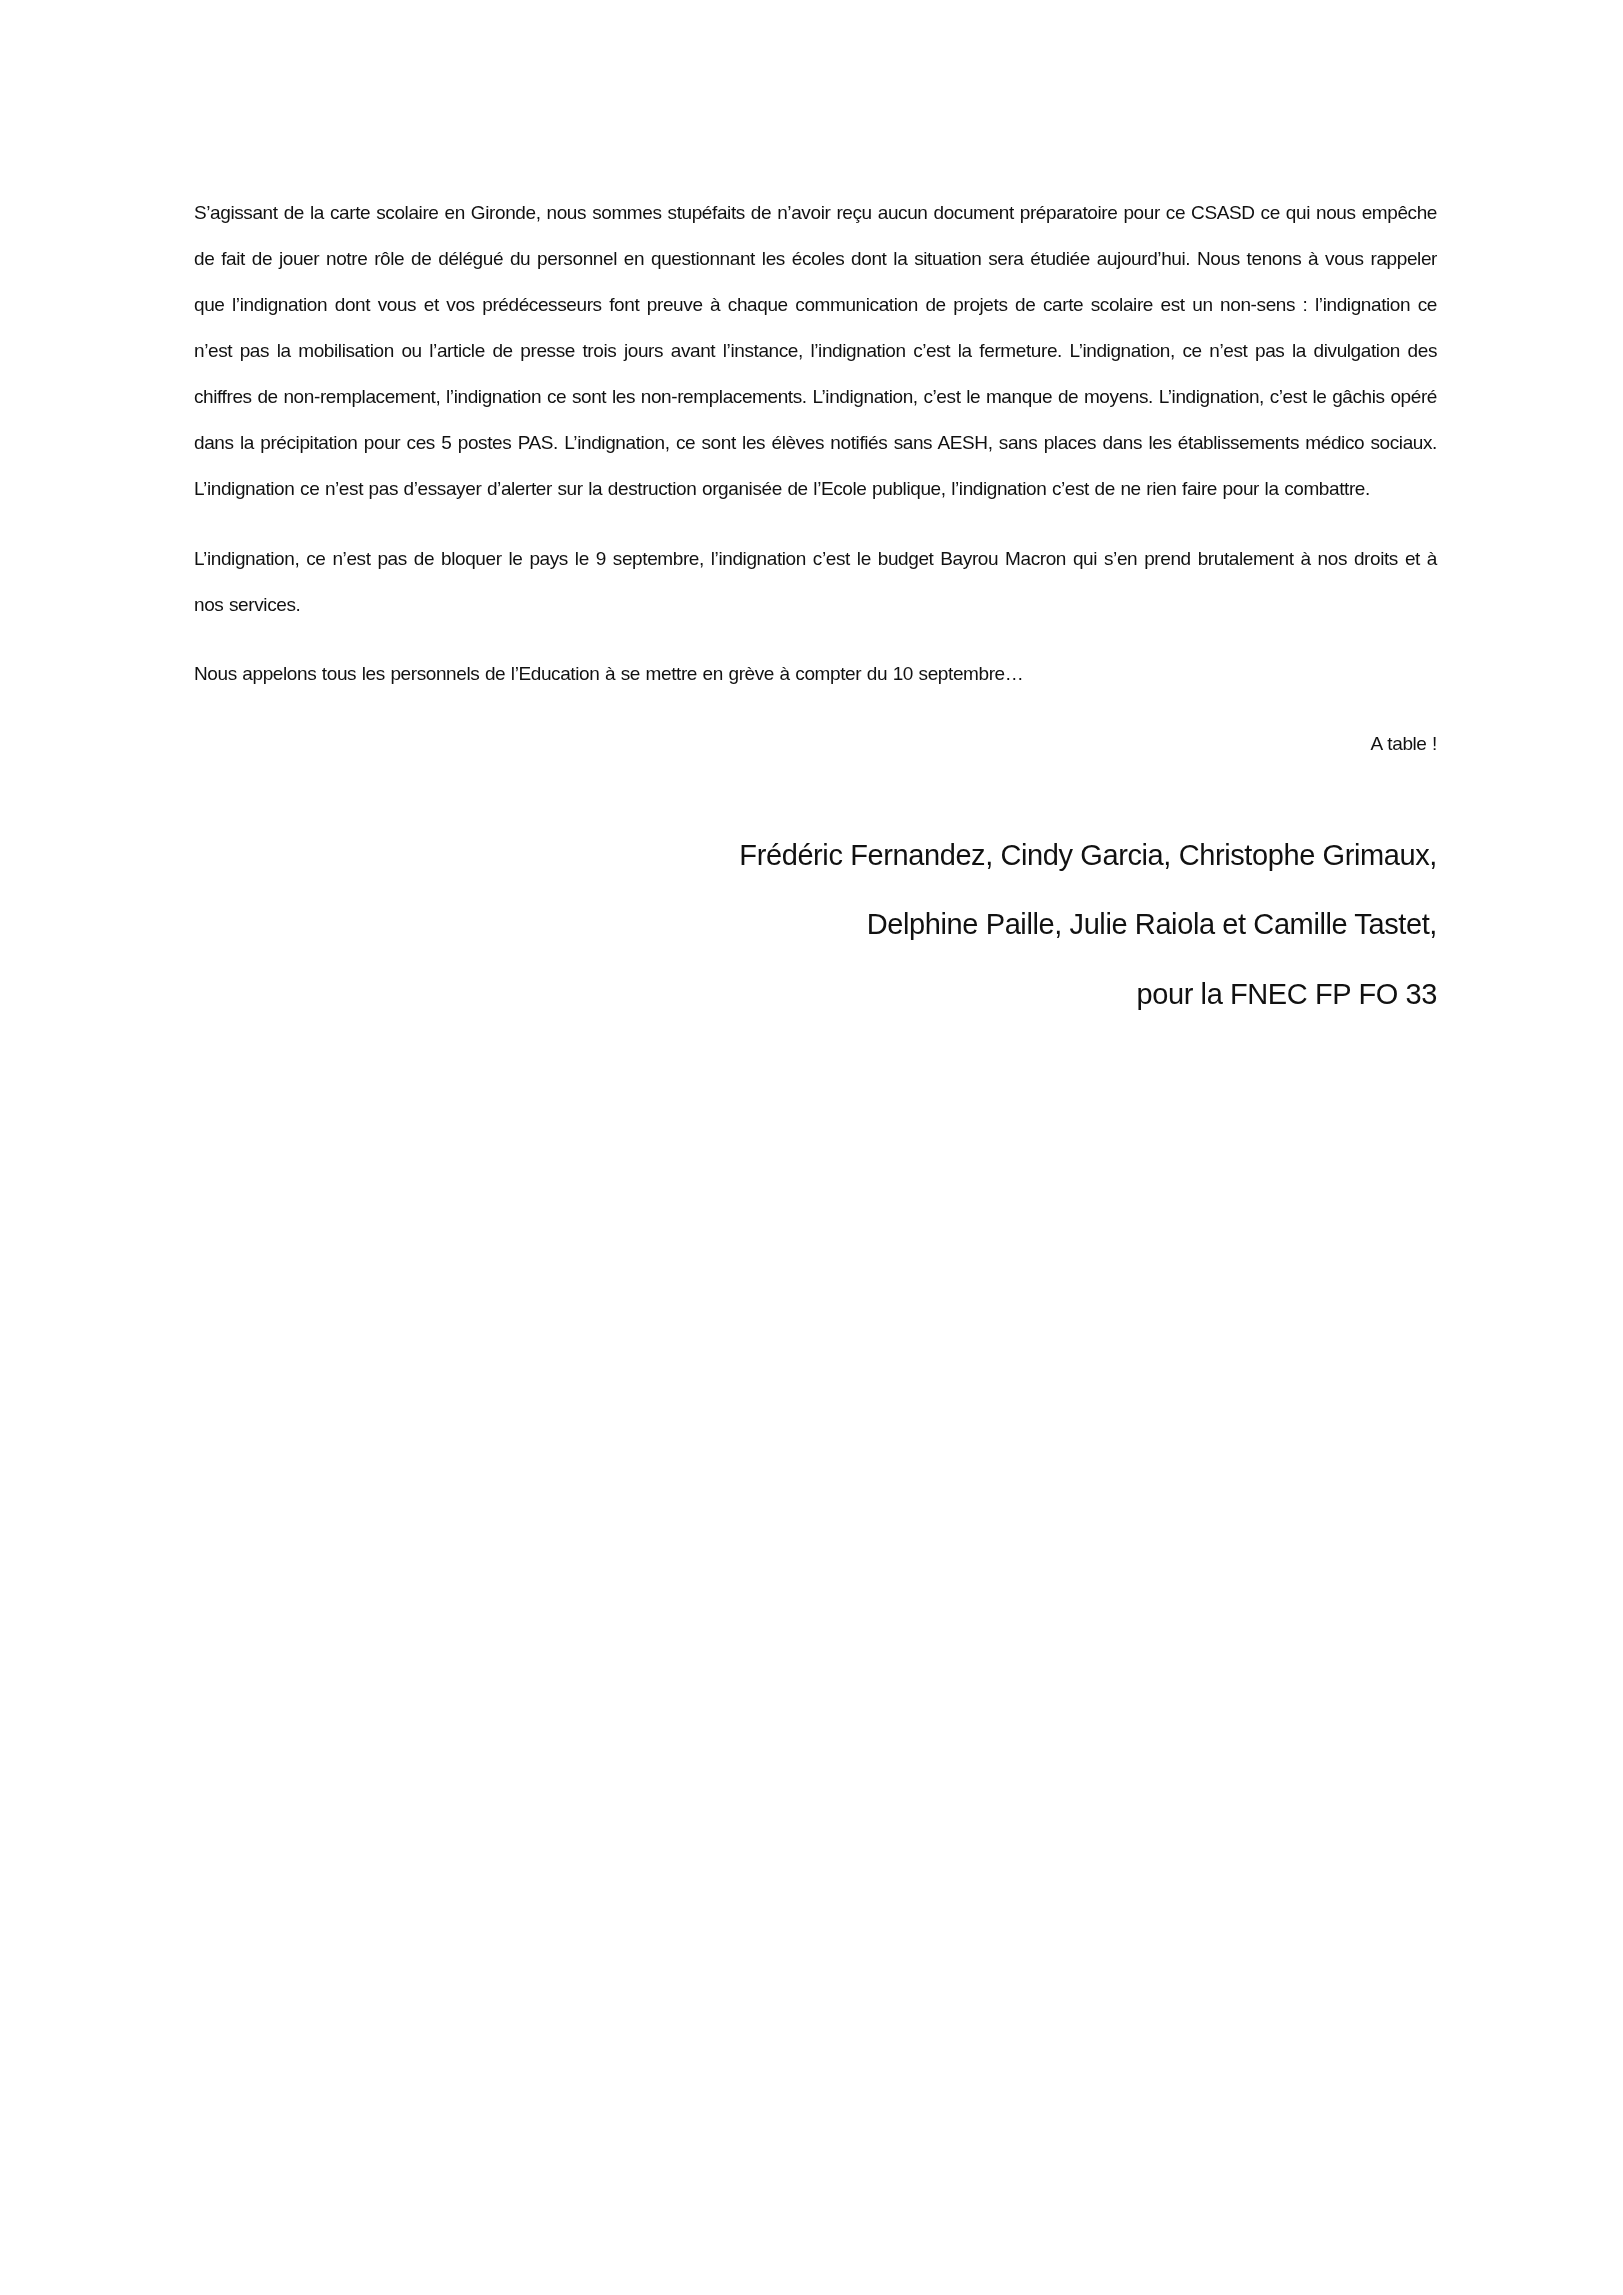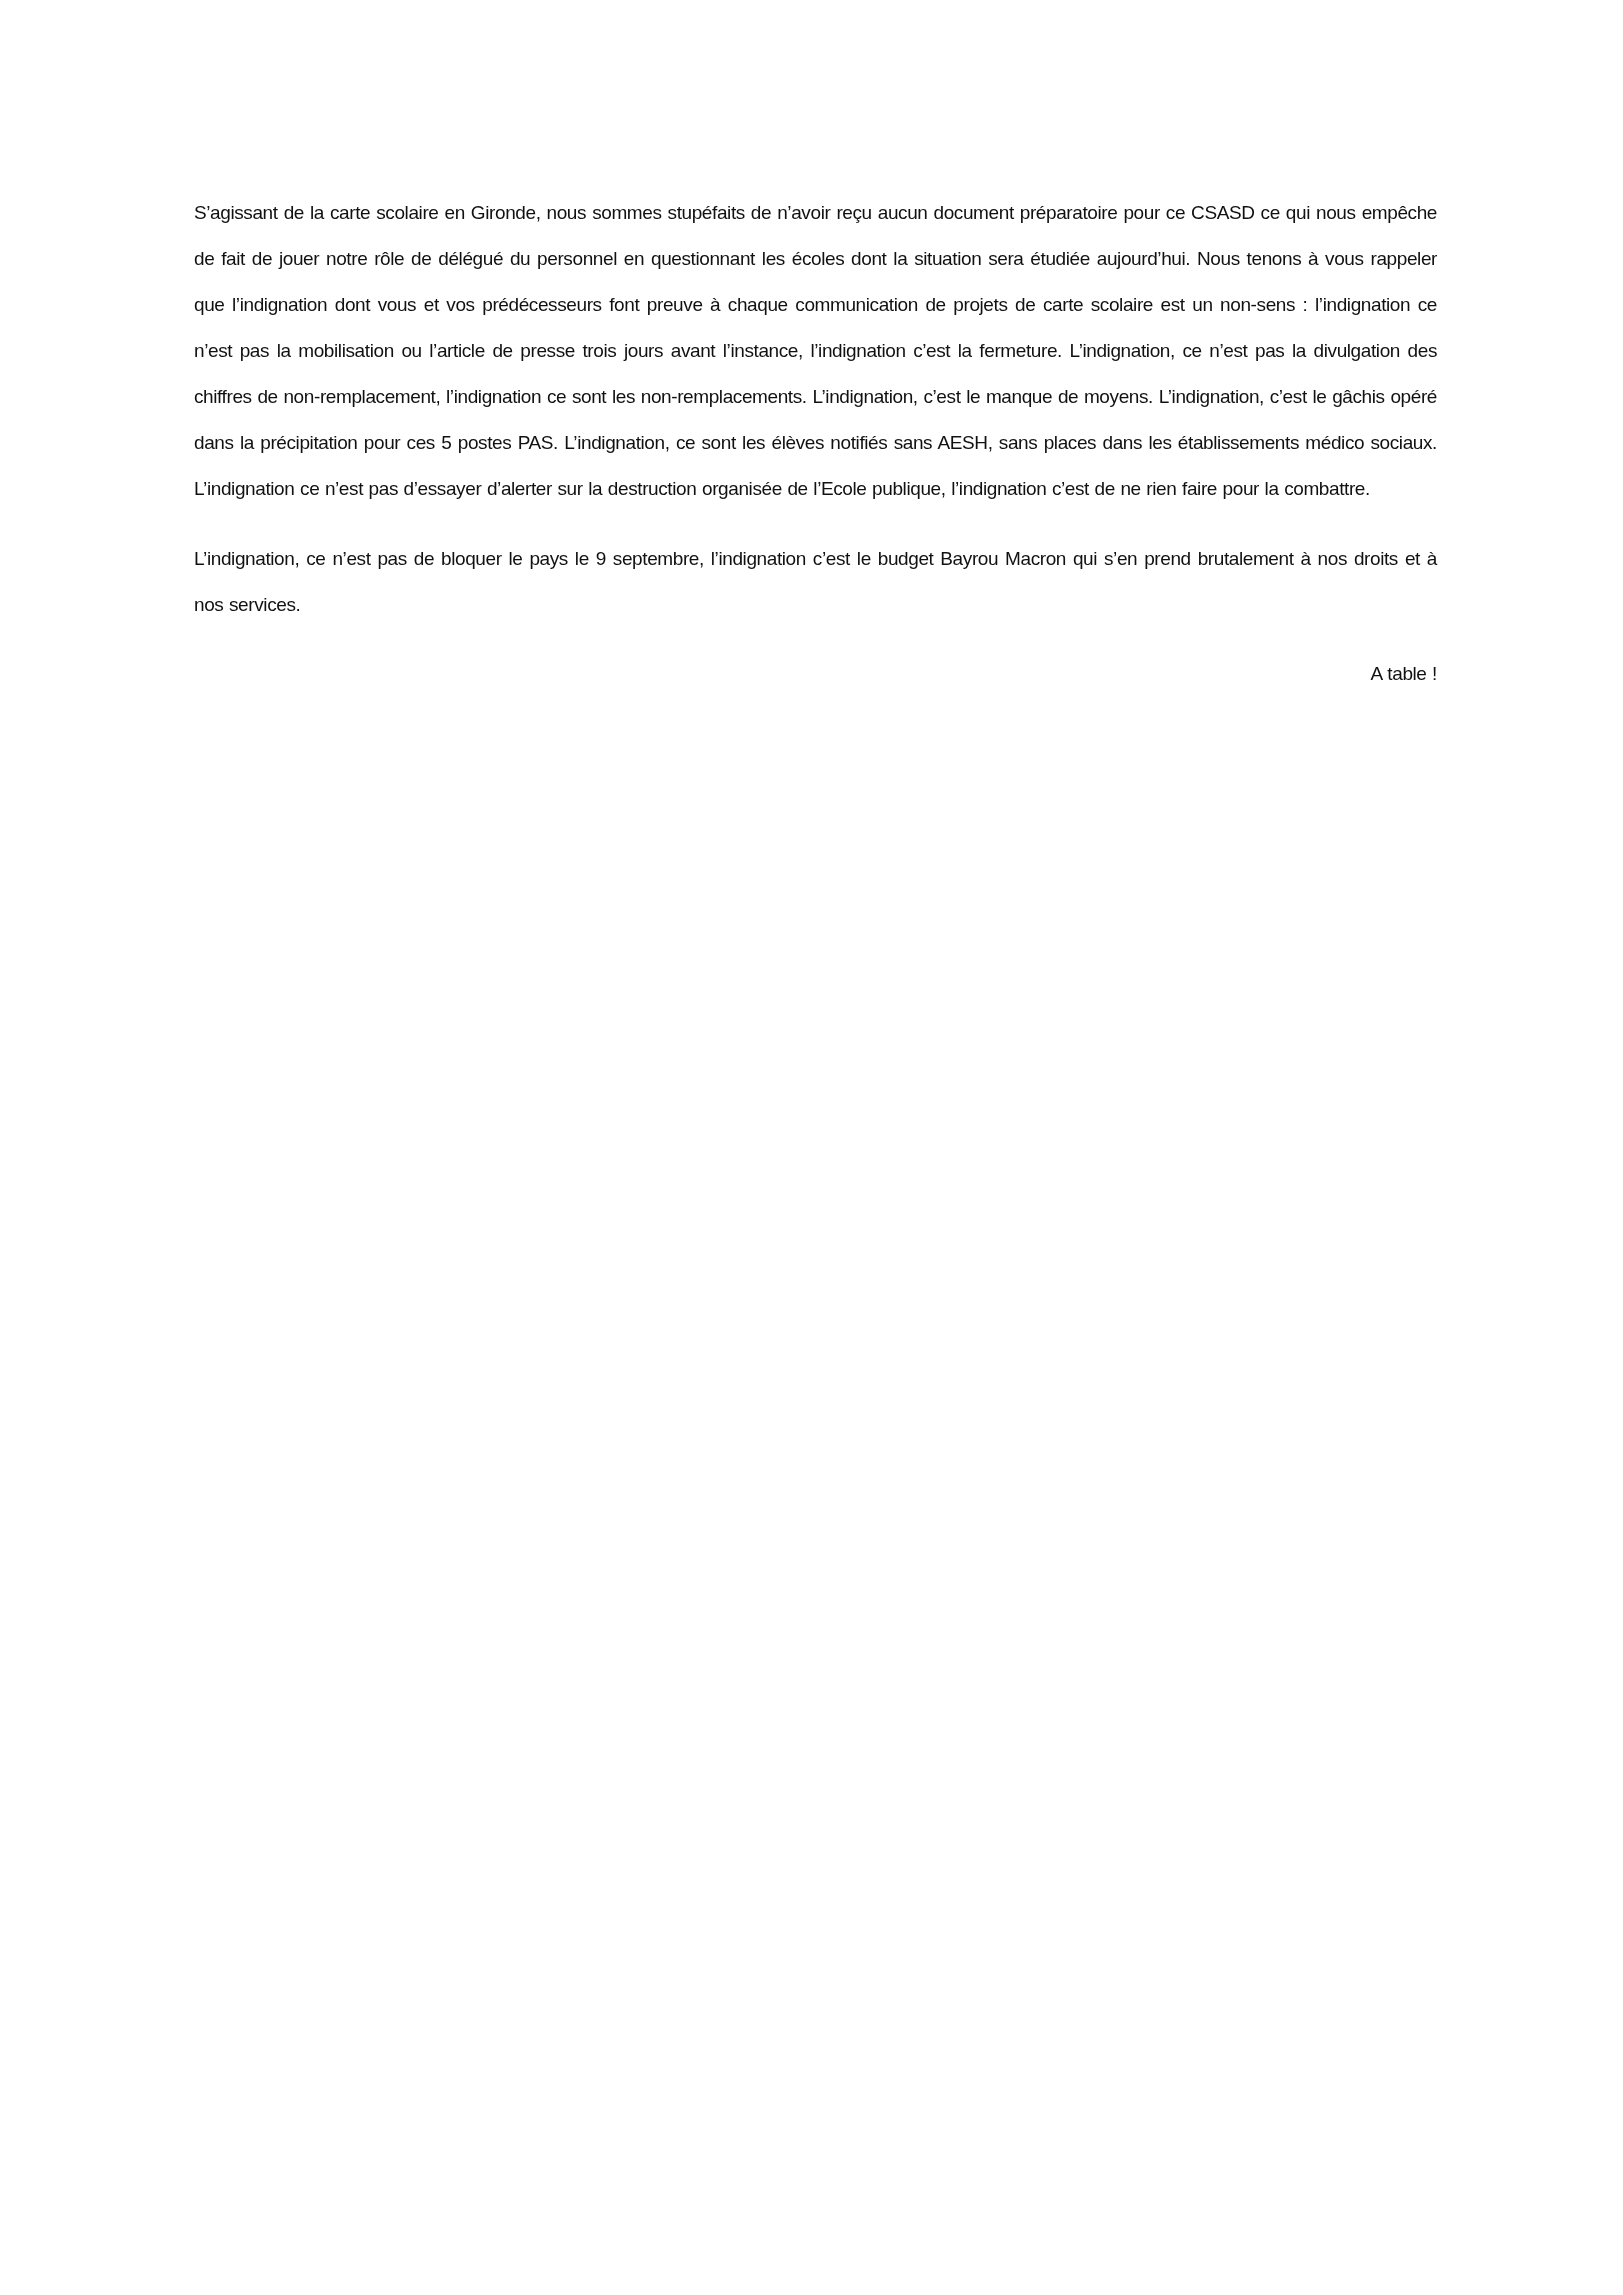--- a/index.html
+++ b/index.html
@@ -47,16 +47,22 @@
       display: block;
       margin-bottom: 23.6px;
     }
   </style>
 </head>
 <body>
 
 <div class="page">
   <p class="para last-line-left">S’agissant de la carte scolaire en Gironde, nous sommes stupéfaits de n’avoir reçu aucun document préparatoire pour ce CSASD ce qui nous empêche de fait de jouer notre rôle de délégué du personnel en questionnant les écoles dont la situation sera étudiée aujourd’hui. Nous tenons à vous rappeler que l’indignation dont vous et vos prédécesseurs font preuve à chaque communication de projets de carte scolaire est un non-sens : l’indignation ce n’est pas la mobilisation ou l’article de presse trois jours avant l’instance, l’indignation c’est la fermeture. L’indignation, ce n’est pas la divulgation des chiffres de non-remplacement, l’indignation ce sont les non-remplacements. L’indignation, c’est le manque de moyens. L’indignation, c’est le gâchis opéré dans la précipitation pour ces 5 postes PAS. L’indignation, ce sont les élèves notifiés sans AESH, sans places dans les établissements médico sociaux. L’indignation ce n’est pas d’essayer d’alerter sur la destruction organisée de l’Ecole publique, l’indignation c’est de ne rien faire pour la combattre.</p>
   <p class="para last-line-left">L’indignation, ce n’est pas de bloquer le pays le 9 septembre, l’indignation c’est le budget Bayrou Macron qui s’en prend brutalement à nos droits et à nos services.</p>
+  <p class="para last-line-left">Nous appelons tous les personnels de l’Education à se mettre en grève à compter du 10 septembre…</p>
   <p class="para closing">A table !</p>
 
+  <div class="signature">
+    <span class="sig-line">Frédéric Fernandez, Cindy Garcia, Christophe Grimaux,</span>
+    <span class="sig-line">Delphine Paille, Julie Raiola et Camille Tastet,</span>
+    <span class="sig-line">pour la FNEC FP FO 33</span>
+  </div>
 </div>
 
 
 </body></html>

